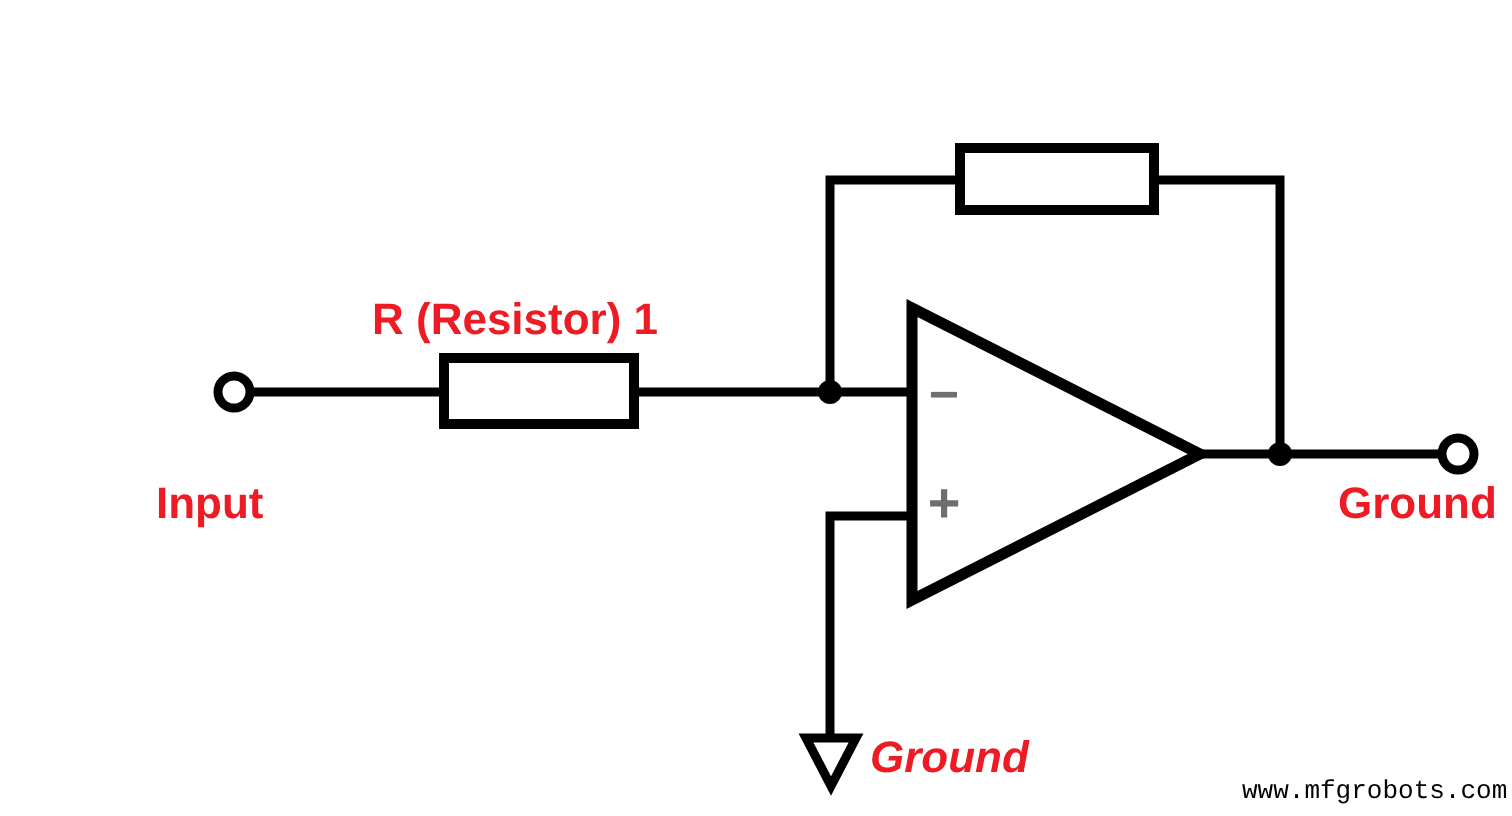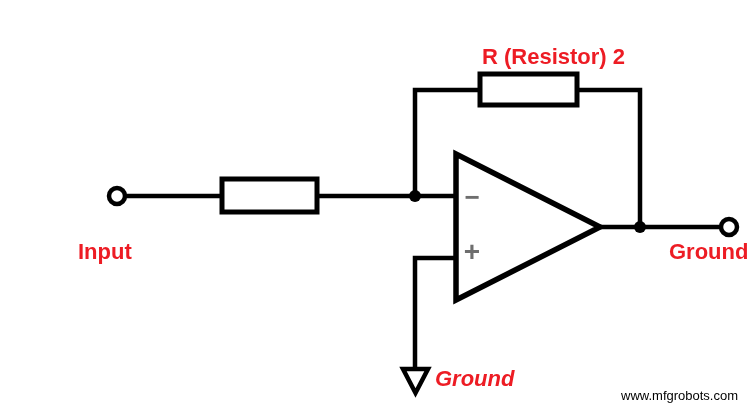--- a/index.html
+++ b/index.html
@@ -38,21 +38,21 @@
     color: var(--sign-gray, #6e6e6e);
     font-weight: bold;
     line-height: 1;
   }
   .sign.minus { font-size: 26px; }
   .sign.plus  { font-size: 28px; }
   .watermark {
     position: absolute;
     left: 621px;
     top: 388px;
-    font-family: Liberation Sans, sans-serif;
+    font-family: Liberation Mono, monospace;
     font-size: 13px;
     color: #000000;
     white-space: nowrap;
   }
 </style>
 </head>
 <body>
 
 <div class="stage">
 
@@ -79,21 +79,21 @@
 
     <path d="M597 227 H722" stroke="#000000" stroke-width="4.5" fill="none"></path>
 
     <circle cx="415" cy="196" r="6" fill="#000000"></circle>
     <circle cx="640" cy="227" r="6" fill="#000000"></circle>
 
     <circle cx="117" cy="196" r="8" fill="#ffffff" stroke="#000000" stroke-width="4.5"></circle>
     <circle cx="729" cy="227" r="8" fill="#ffffff" stroke="#000000" stroke-width="4.5"></circle>
   </svg>
 
-  <div class="lbl" style="left:482px; top:44px;">R (Resistor) 2</div>
+  <div class="lbl" style="left:186px; top:147px;">R (Resistor) 1</div>
   <div class="lbl" style="left:78px; top:239px;">Input</div>
   <div class="lbl" style="left:669px; top:239px;">Ground</div>
   <div class="lbl" style="left:435px; top:366px;font-style:italic;">Ground</div>
 
   <div class="sign minus" style="left:459px; top:184px;">−</div>
   <div class="sign plus" style="left:459px; top:239px;">+</div>
 
   <div class="watermark">www.mfgrobots.com</div>
 
 </div>

